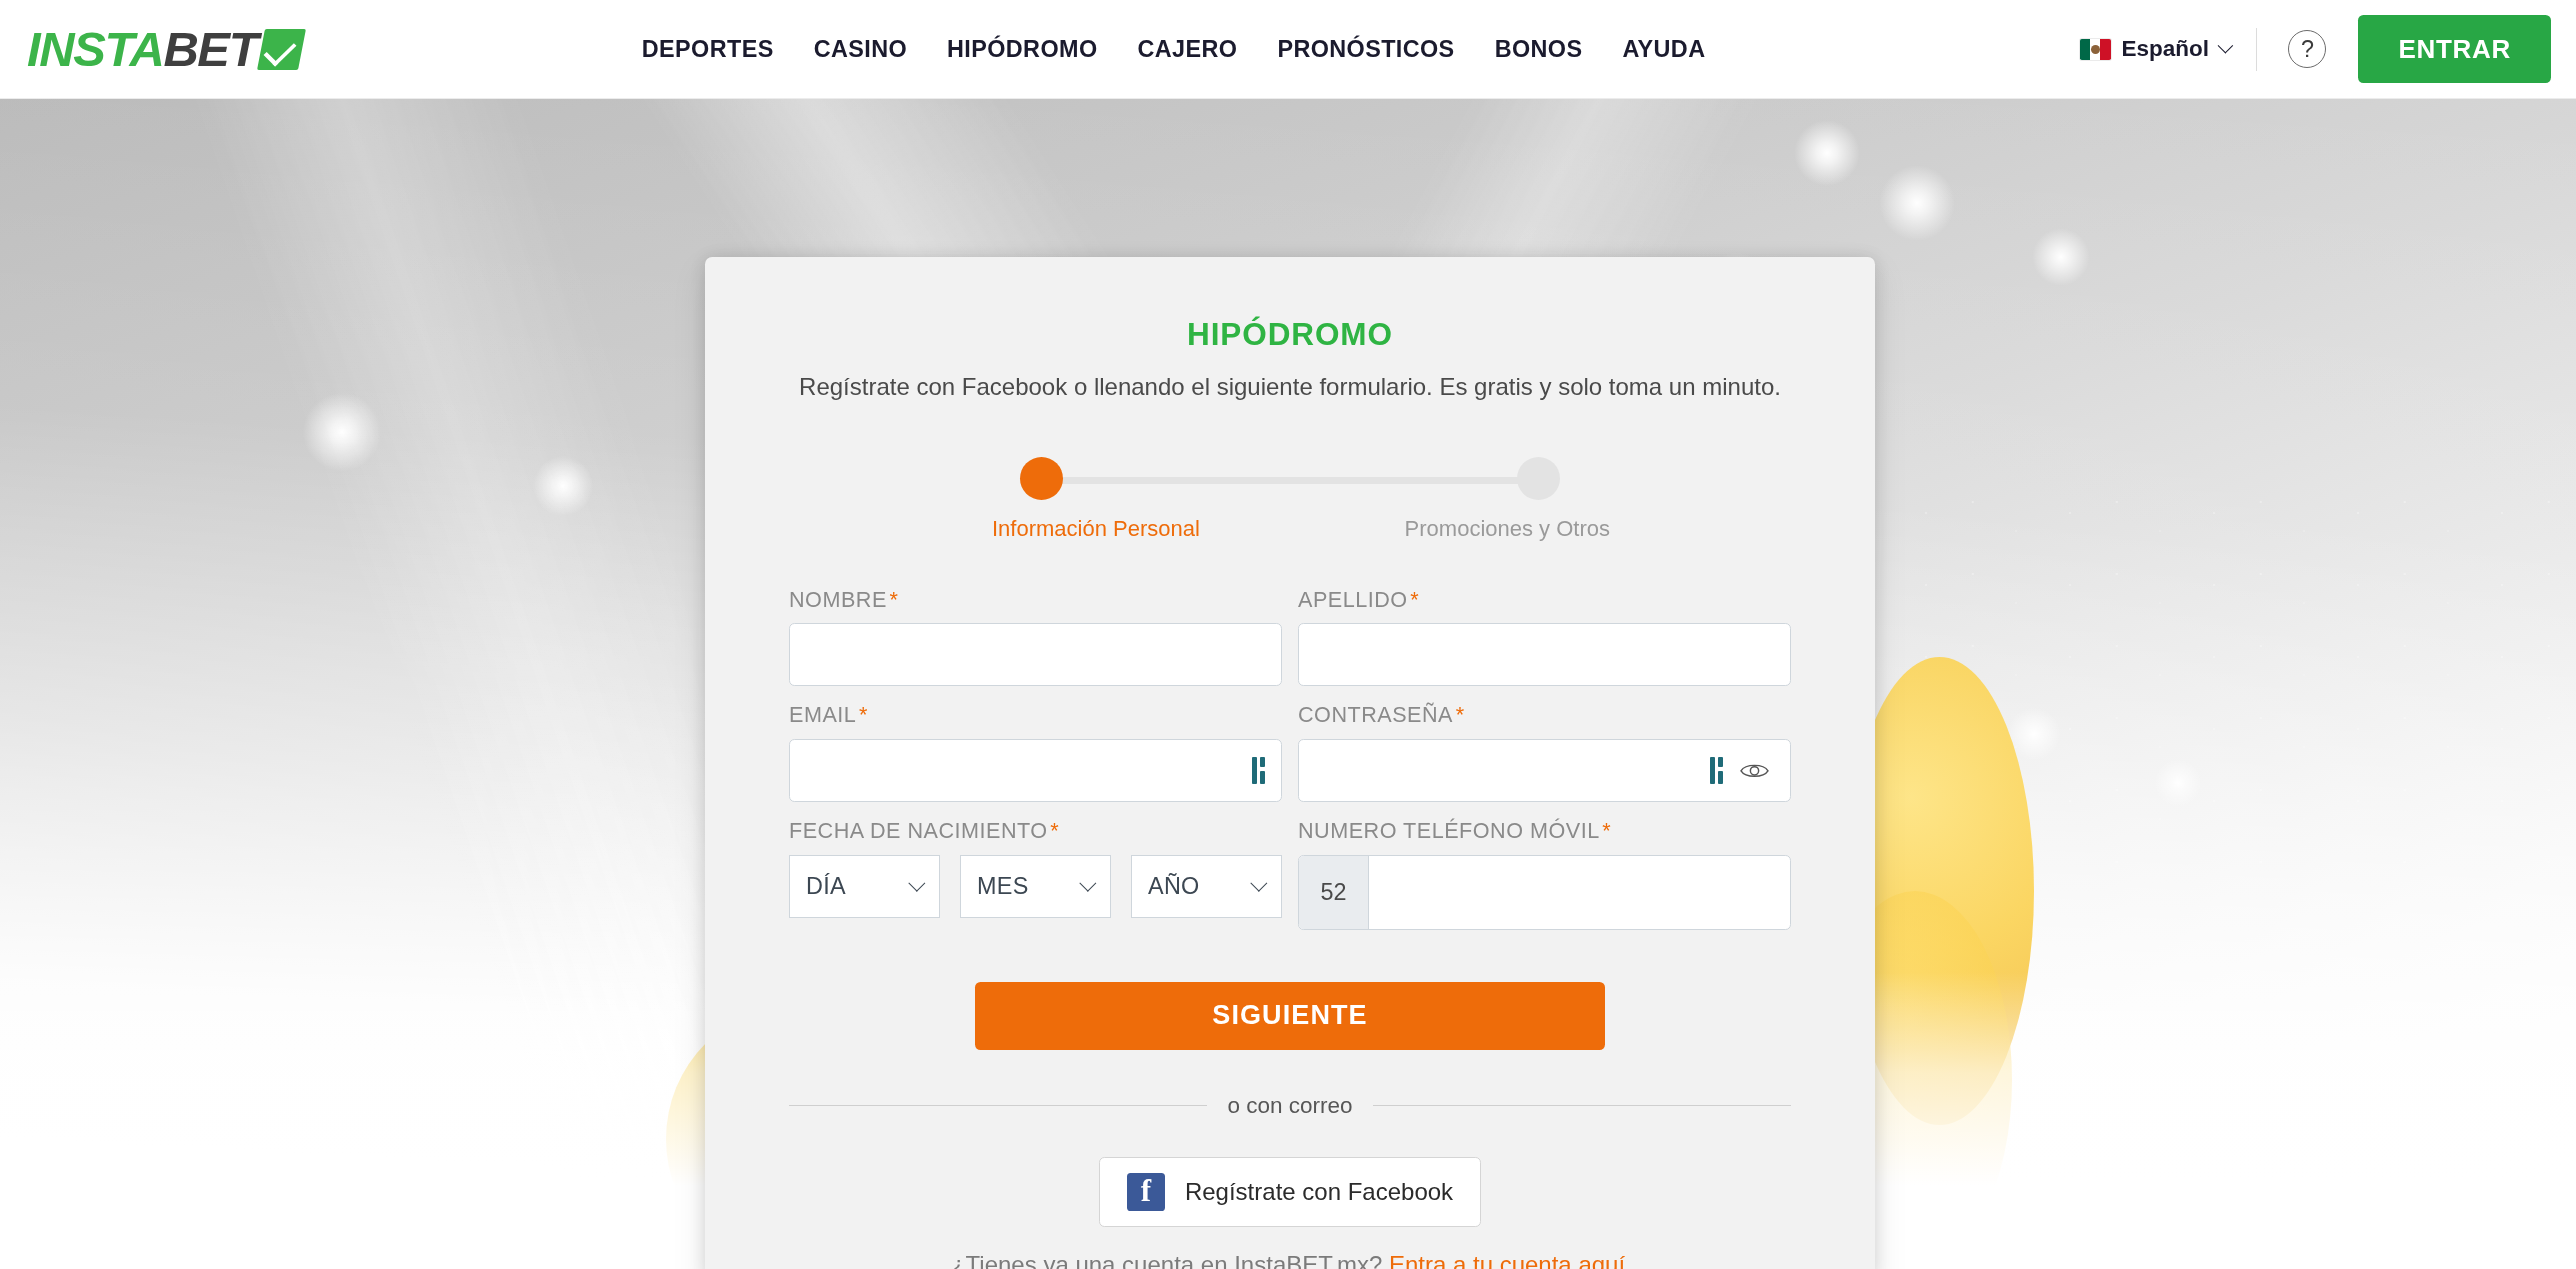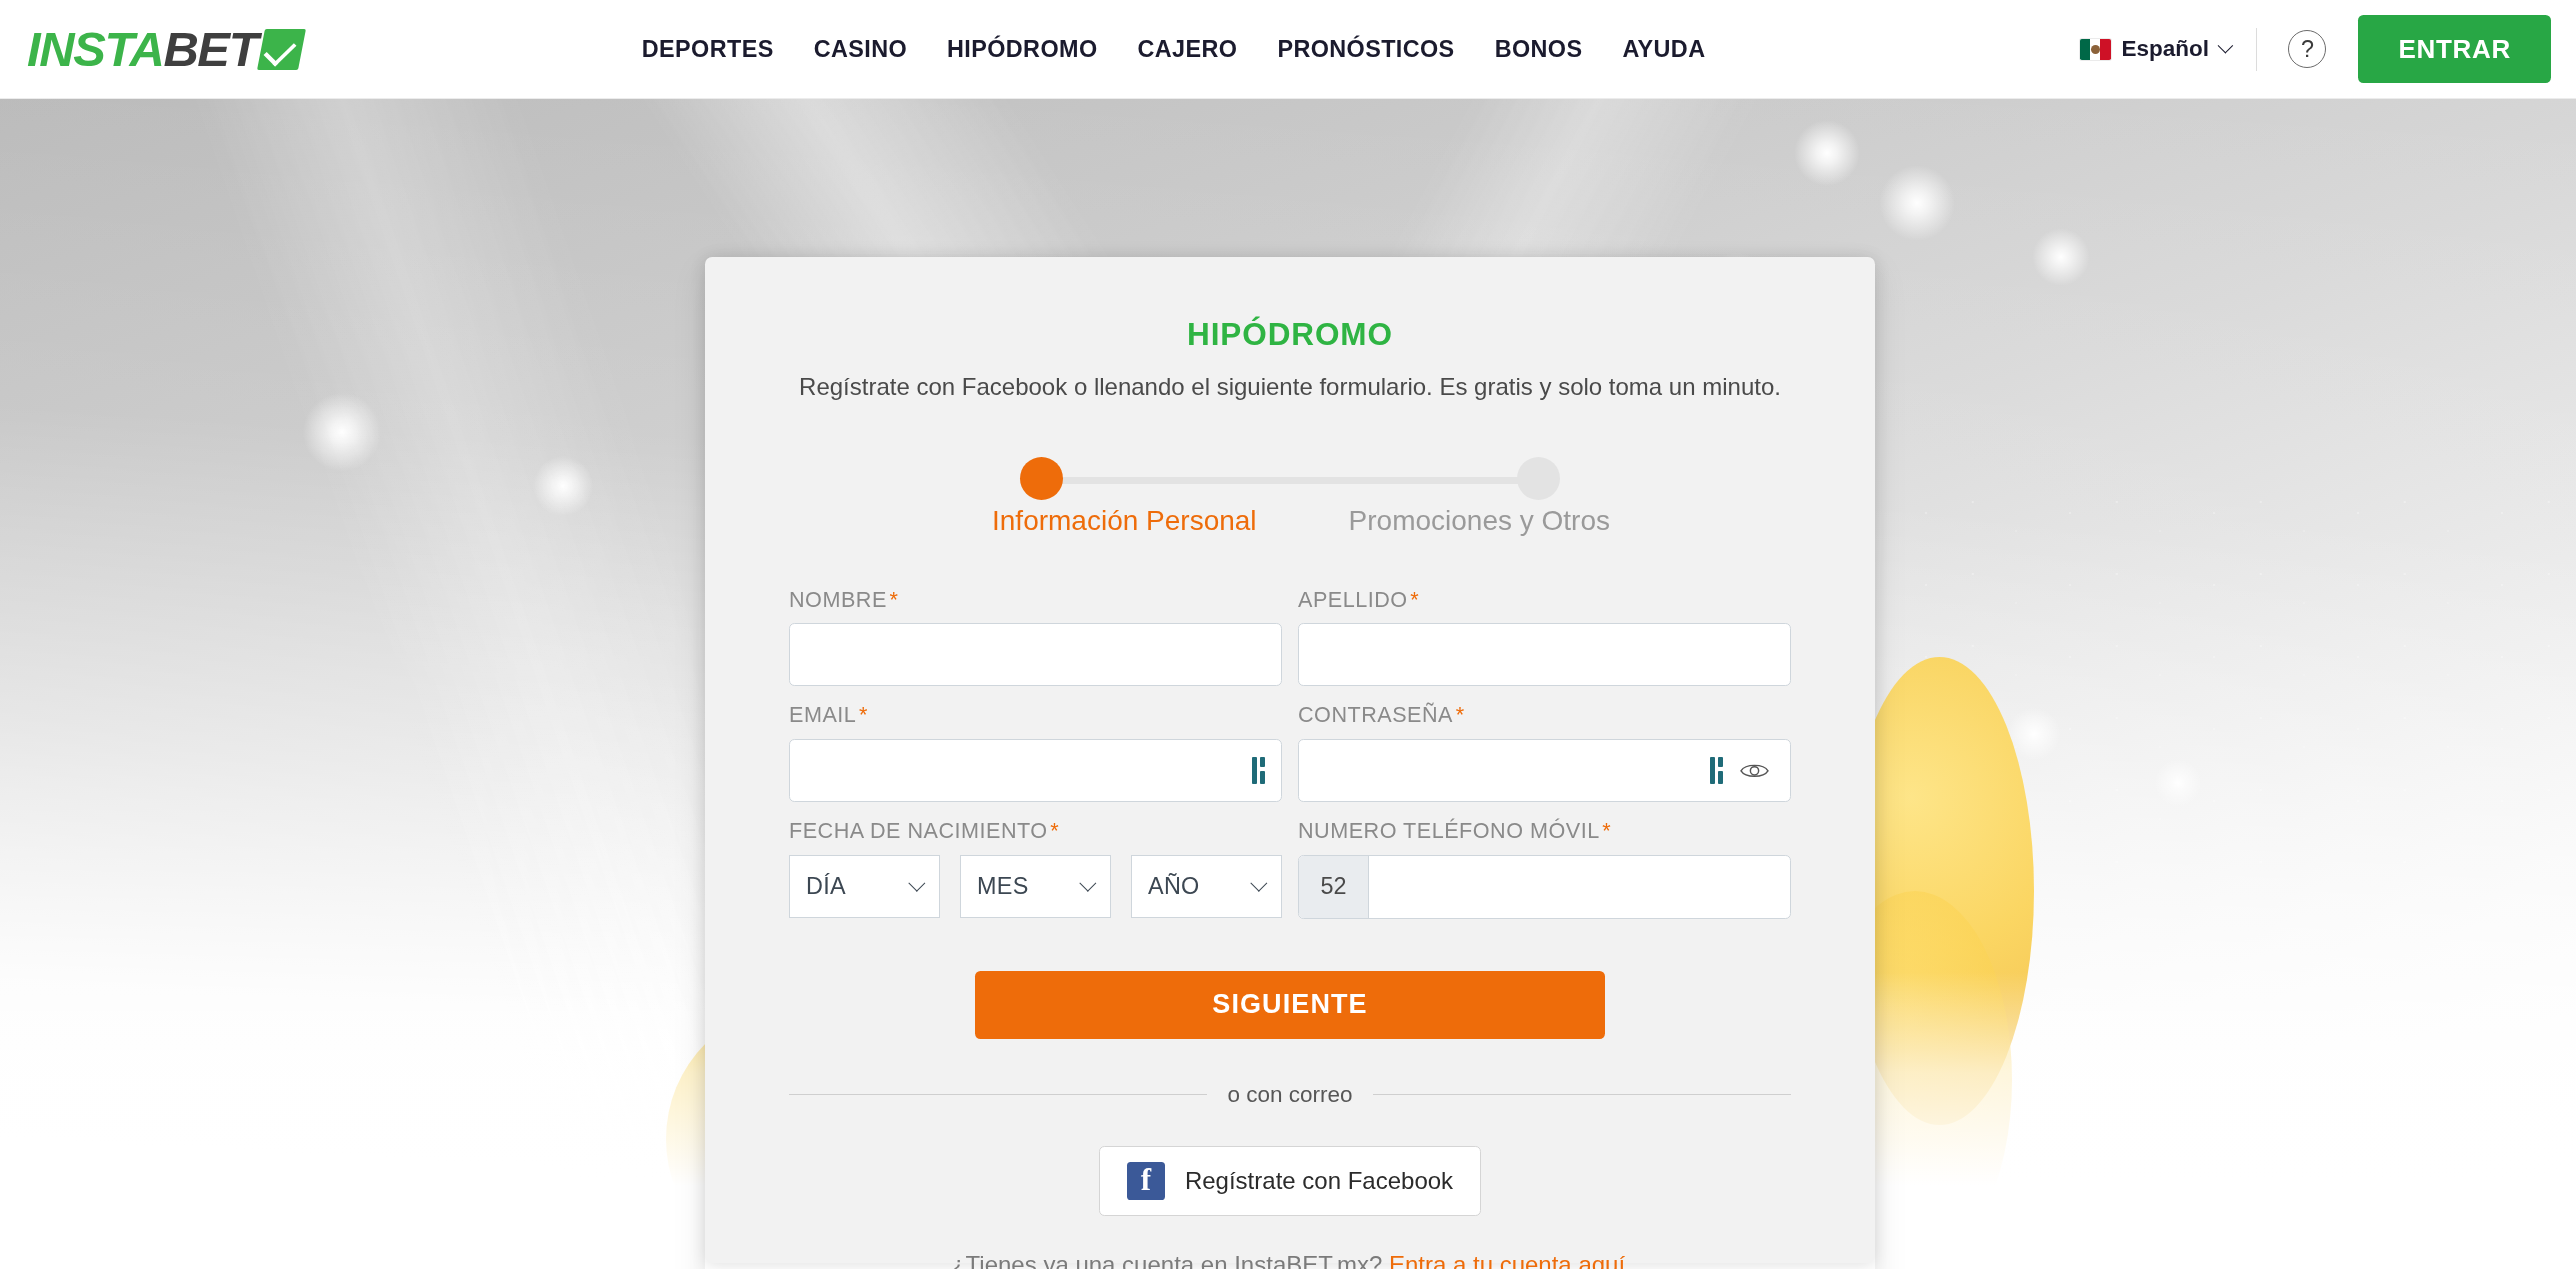--- a/index.html
+++ b/index.html
@@ -272,22 +272,22 @@
   .step-dot {
     position: absolute;
     top: 0;
     width: 43px; height: 43px;
     border-radius: 50%;
   }
   .step-dot.active { left: 0; background: #ee6c0a; }
   .step-dot.inactive { right: 0; background: #e3e3e3; }
   .step-label {
     position: absolute;
-    top: 48px;
-    font-size: 28px;
+    top: 59px;
+    font-size: 22px;
     white-space: nowrap;
   }
   .step-label.active { left: -28px; color: #ee6c0a; }
   .step-label.inactive { right: -50px; color: #9a9a9a; }
 
   
   .form-grid {
     margin-top: 38px;
     display: grid;
     grid-template-columns: 1fr 1fr;
@@ -364,21 +364,21 @@
     letter-spacing: 0.3px;
   }
   .sel-chev {
     width: 11.7px; height: 11.7px;
     border: solid #3c4752;
     border-width: 0 1.8px 1.8px 0;
     transform: rotate(45deg) translate(-2.7px,-2.7px);
   }
 
   .phone-shell {
-    height: 64px;
+    height: 75px;
     background: #ffffff;
     border: 0.9px solid #cfd6dc;
     border-radius: 5.4px;
     display: flex;
     align-items: stretch;
     overflow: hidden;
   }
   .phone-prefix {
     width: 70px;
     background: #e9ecef;

